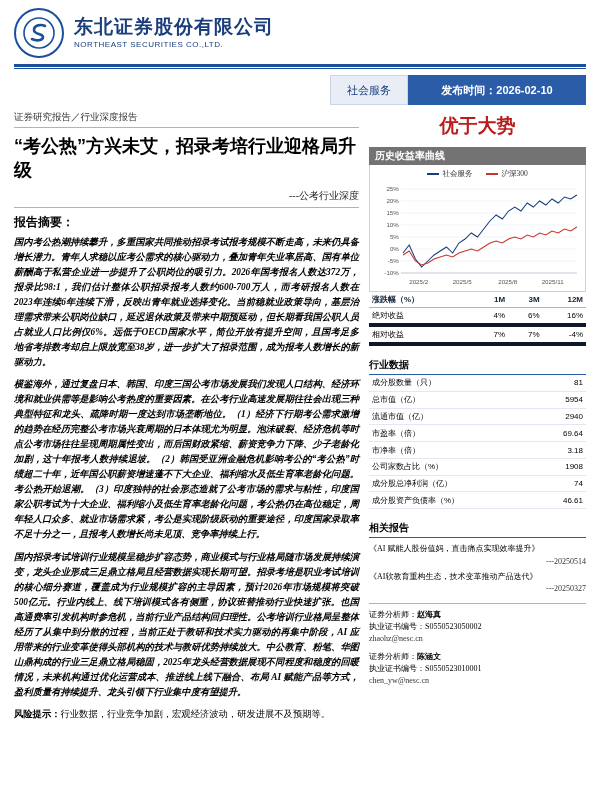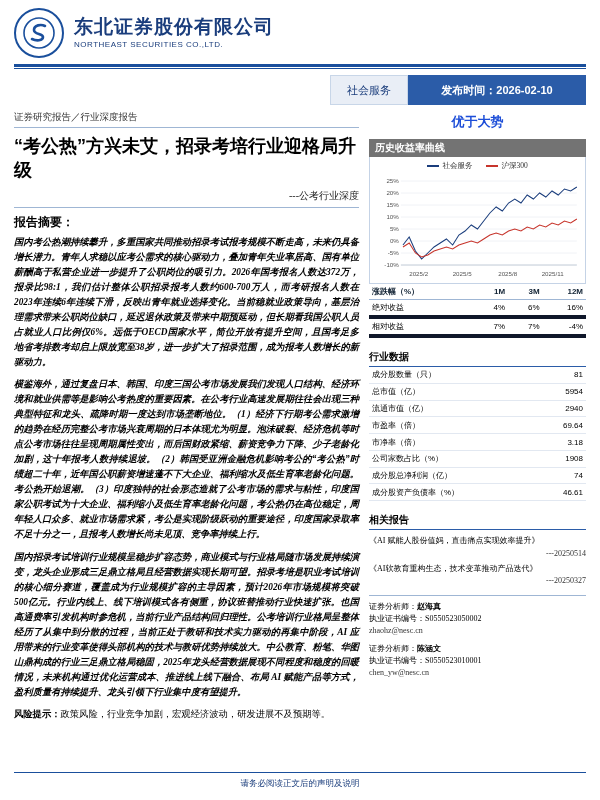--- a/index.html
+++ b/index.html
@@ -88,22 +88,22 @@
   }
   p.para.bold{font-weight:bold;font-style:italic;}
   .risk{
     font-size:9.3px;line-height:1.6;margin-top:4px;
   }
   .risk b{font-weight:bold;}
 
   
   .rating{
     font-family:"Liberation Sans", sans-serif;
-    font-size:13px;font-weight:bold;text-align:center;
-    color:#1d4ed8;margin:2px 0 6px 0;
+    font-size:19px;font-weight:bold;text-align:center;
+    color:#b91c1c;margin:2px 0 6px 0;
   }
   .prev-rating{
     font-size:9px;color:#333;margin-bottom:6px;
   }
   .panel-head{
     font-family:"Liberation Sans", sans-serif;
     font-size:10px;font-weight:bold;color:#fff;background:#737373;
     padding:2px 6px;margin:8px 0 0 0;
   }
   .panel-head.plain{
@@ -185,21 +185,21 @@
 
     <div class="col-left">
       <div class="crumbs">证券研究报告／行业深度报告</div>
       <div class="doc-title">“考公热”方兴未艾，招录考培行业迎格局升级</div>
       <div class="doc-sub">---公考行业深度</div>
       <div class="sec-title">报告摘要：</div>
       <p class="para bold">国内考公热潮持续攀升，多重国家共同推动招录考试报考规模不断走高，未来仍具备增长潜力。青年人求稳以应考公需求的核心驱动力，叠加青年失业率居高、国有单位薪酬高于私营企业进一步提升了公职岗位的吸引力。2026年国考报名人数达372万，报录比98:1，我们估计整体公职招录报考人数约600-700万人，而考研报名人数在2023年连续6年连续下滑，反映出青年就业选择变化。当前稳就业政策导向，基层治理需求带来公职岗位缺口，延迟退休政策及带来中期预延动，但长期看我国公职人员占就业人口比例仅6%。远低于OECD国家水平，简位开放有提升空间，且国考足多地省考排数考却启上限放宽至38岁，进一步扩大了招录范围，成为报考人数增长的新驱动力。</p>
       <p class="para bold">横鉴海外，通过复盘日本、韩国、印度三国公考市场发展我们发现人口结构、经济环境和就业供需等是影响公考热度的重要因素。在公考行业高速发展期往往会出现三种典型特征和龙头、疏降时期一度达到市场垄断地位。（1）经济下行期考公需求激增的趋势在经历完整公考市场兴衰周期的日本体现尤为明显。泡沫破裂、经济危机等时点公考市场往往呈现周期属性变出，而后国财政紧缩、薪资竞争力下降、少子老龄化加剧，这十年报考人数持续退坡。（2）韩国受亚洲金融危机影响考公的“考公热”时绩超二十年，近年国公职薪资增速蓬不下大企业、福利缩水及低生育率老龄化问题。考公热开始退潮。（3）印度独特的社会形态造就了公考市场的需求与粘性，印度国家公职考试为十大企业、福利缩小及低生育率老龄化问题，考公热仍在高位稳定，周年轻人口众多、就业市场需求紧，考公是实现阶级跃动的重要途径，印度国家录取率不足十分之一，且报考人数增长尚未见顶、竞争率持续上行。</p>
       <p class="para bold">国内招录考试培训行业规模呈稳步扩容态势，商业模式与行业格局随市场发展持续演变，龙头企业形成三足鼎立格局且经营数据实现长期可望。招录考培是职业考试培训的核心细分赛道，覆盖成为行业规模扩容的主导因素，预计2026年市场规模将突破500亿元。行业内线上、线下培训模式各有侧重，协议班替推动行业快速扩张。也国高通费率引发机构时参危机，当前行业产品结构回归理性。公考培训行业格局呈整体经历了从集中到分散的过程，当前正处于教研和技术实力驱动的再集中阶段，AI 应用带来的行业变革使得头部机构的技术与教研优势持续放大。中公教育、粉笔、华图山鼎构成的行业三足鼎立格局稳固，2025年龙头经营数据展现不同程度和稳度的回暖情况，未来机构通过优化运营成本、推进线上线下融合、布局 AI 赋能产品等方式，盈利质量有持续提升、龙头引领下行业集中度有望提升。</p>
       <div class="risk">
-        <b>风险提示：</b><span>政策风险，行业竞争加剧，宏观经济波动，研发进展不及预期等。</span>
+        <b>风险提示：</b><span>行业数据，行业竞争加剧，宏观经济波动，研发进展不及预期等。</span>
       </div>
     </div>
 
     <div class="col-right">
       <div class="rating">优于大势</div>
 
       <div class="panel-head">历史收益率曲线</div>
       <div class="chart-box">
         <div class="legend">
           <span><i style="background:#1a3d7c"></i><span>社会服务</span></span>
@@ -309,17 +309,13 @@
         <div class="mail">zhaohz@nesc.cn</div>
       </div>
       <div class="analyst">
         <div><span>证券分析师：</span><span class="nm">陈涵文</span></div>
         <div><span>执业证书编号：</span><span>S0550523010001</span></div>
         <div class="mail">chen_yw@nesc.cn</div>
       </div>
     </div>
   </div>
 
-  <div class="footer">
-    <div class="line"></div>
-    <span>请务必阅读正文后的声明及说明</span>
-  </div>
 </div>
 
 </body></html>

